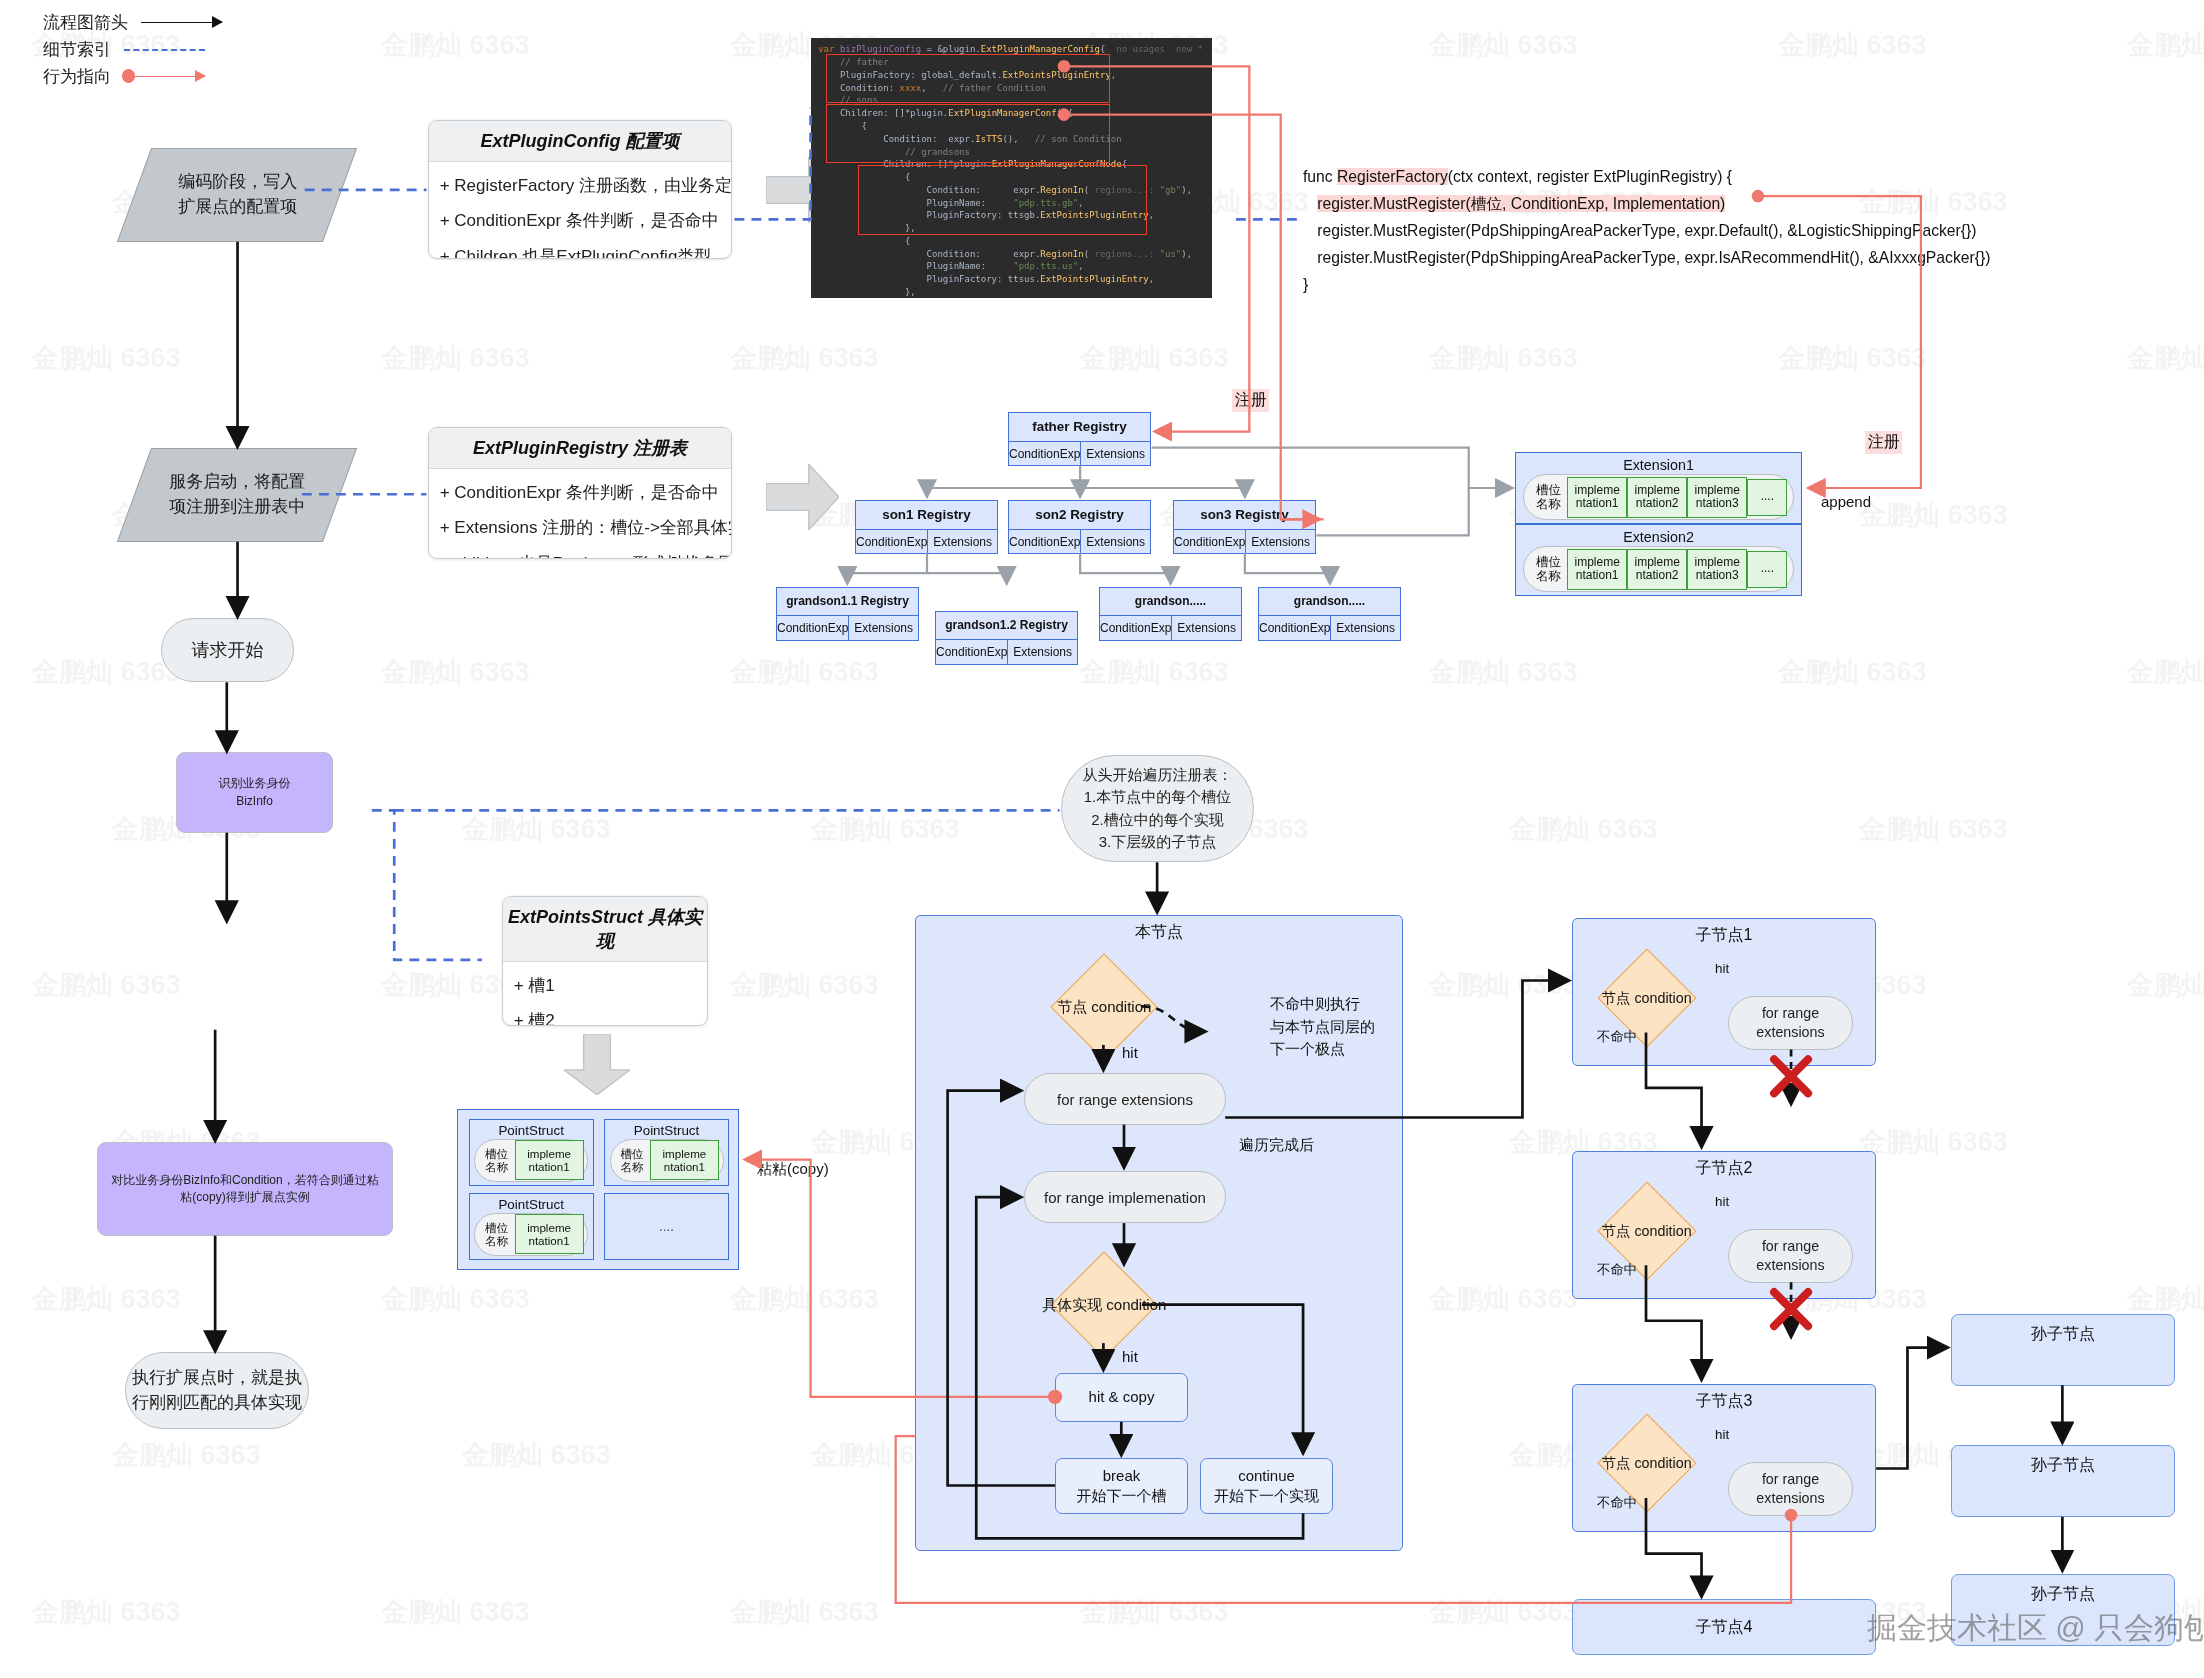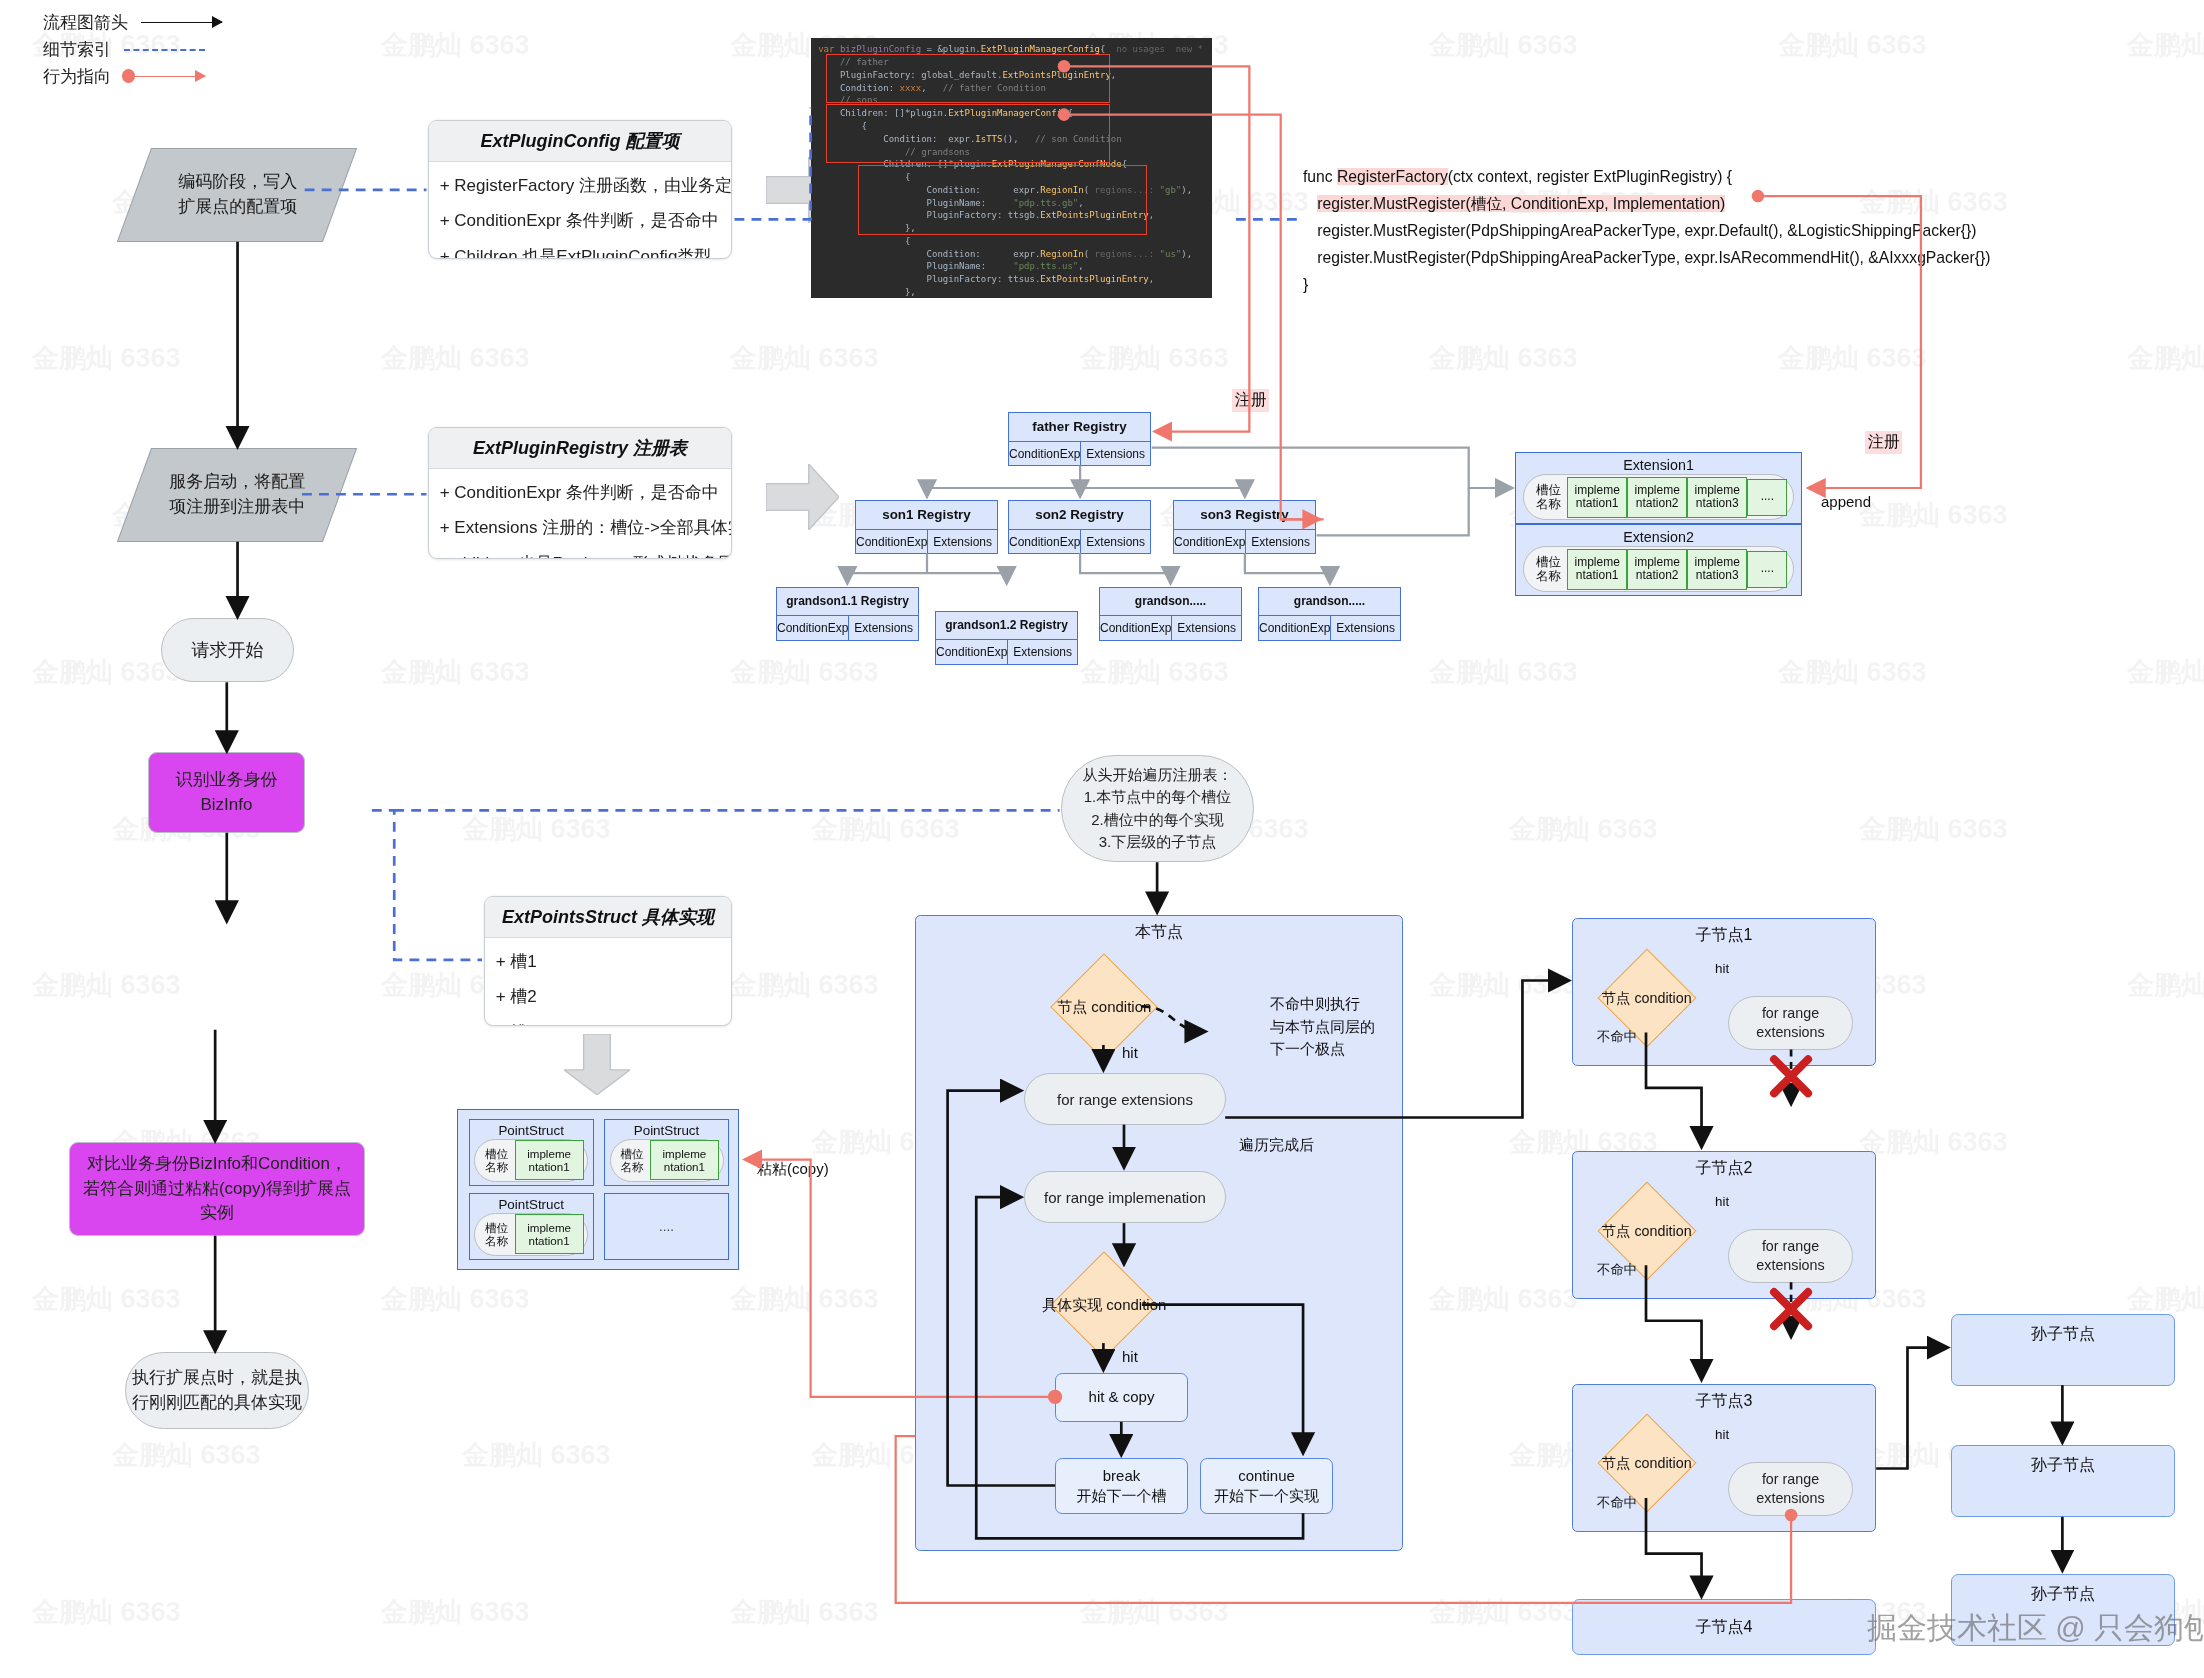--- a/index.html
+++ b/index.html
@@ -14,21 +14,21 @@
   .lg-arrow{position:relative;width:81px;height:1.8px;background:#111;}
   .lg-arrow:after{content:"";position:absolute;right:-1.8px;top:-5.4px;border-left:11.6px solid #111;border-top:6.3px solid transparent;border-bottom:6.3px solid transparent;}
   .lg-dash{width:81px;height:0;border-top:2.7px dashed #4a6fd6;}
   .lg-beh{position:relative;width:81px;height:1.8px;background:#f0776c;}
   .lg-beh:before{content:"";position:absolute;left:-1.8px;top:-6.3px;width:13.4px;height:13.4px;border-radius:50%;background:#f0776c;}
   .lg-beh:after{content:"";position:absolute;right:-1.8px;top:-5.4px;border-left:11.6px solid #f0776c;border-top:6.3px solid transparent;border-bottom:6.3px solid transparent;}
 
   
   .para{background:#c3c8cd;border:0.9px solid #9aa1a8;transform:skewX(-20deg);}
   .para > span{display:block;transform:skewX(20deg);}
-  .gbox{background:#d946ef;border:0.9px solid #b9bfc4;border-radius:9px;font-size:17px;line-height:1.45;color:#222;padding:7.2px 12.5px;}
+  .gbox{background:#c4b5fd;border:0.9px solid #b9bfc4;border-radius:9px;font-size:12px;line-height:1.45;color:#222;padding:7.2px 12.5px;margin-left:28px;}
   .gstadium{background:#eceff1;border:0.9px solid #b9bfc4;border-radius:895px;font-size:18px;color:#222;}
 
   
   .card{background:#fff;border:0.9px solid #c9ced3;border-radius:9px;box-shadow:0 0.9px 2.7px rgba(0,0,0,.10);overflow:hidden;}
   .card-hd{background:#eef0f2;border-bottom:0.9px solid #d6dade;font-style:italic;font-weight:bold;font-size:18px;text-align:center;padding:8px 0;color:#111;}
   .card-bd{padding:5.4px 10.7px 9px 10.7px;}
   .card-bd div{font-size:17px;color:#222;padding:6.3px 0;white-space:nowrap;}
 
   
   .fatarrow{position:absolute;}
@@ -215,21 +215,21 @@
 
   <div class="abs card" style="left:428px;top:427px;width:304px;height:132px;">
     <div class="card-hd">ExtPluginRegistry 注册表</div>
     <div class="card-bd">
       <div>+ ConditionExpr 条件判断，是否命中</div>
       <div>+ Extensions  注册的：槽位-&gt;全部具体实现</div>
       <div>+ children     也是Registry，形成树状多层级</div>
     </div>
   </div>
 
-  <div class="abs card" style="left:484px;top:896px;width:248px;height:130px;">
+  <div class="abs card" style="left:502px;top:896px;width:206px;height:130px;">
     <div class="card-hd">ExtPointsStruct 具体实现</div>
     <div class="card-bd">
       <div>+ 槽1</div>
       <div>+ 槽2</div>
       <div>+ 槽n...</div>
     </div>
   </div>
 
   <div class="fatarrow" style="left:766px;top:157px;">
     <svg width="73" height="66" viewBox="0 0 82 74">

